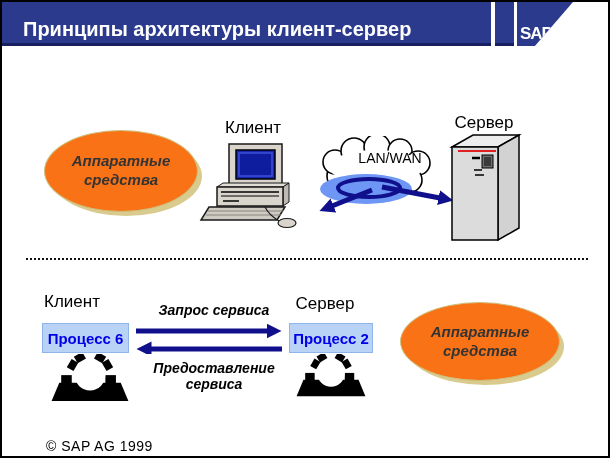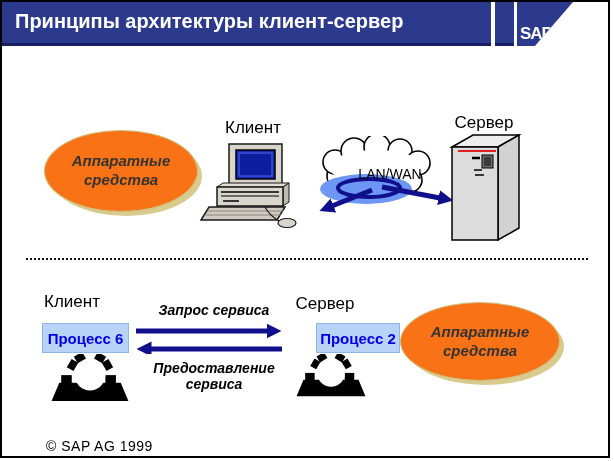--- a/index.html
+++ b/index.html
@@ -12,21 +12,21 @@
     background:#fff;
     font-family:"Liberation Sans", sans-serif;
     overflow:hidden;
   }
   
   .titlebar-main{
     position:absolute;left:0;top:0;width:489px;height:41px;
     background:#2B3A8C;border-bottom:3px solid #161F5F;
   }
   .titlebar-main h1{
-    margin:0;padding:8px 8px 0 13px;
+    margin:8px;padding:8px 8px 0 13px;
     color:#fff;font-size:20px;font-weight:bold;letter-spacing:0px;
   }
   .titlebar-seg1{
     position:absolute;left:493px;top:0;width:19px;height:41px;
     background:#2B3A8C;border-bottom:3px solid #161F5F;
   }
   .titlebar-sap{
     position:absolute;left:515px;top:0;width:56px;height:44px;
     background:#2B3A8C;
     clip-path:polygon(0 0,100% 0,32% 100%,0 100%);
@@ -45,38 +45,38 @@
   .hw-ellipse.left{left:42px;top:128px;width:152px;height:80px;}
   .hw-ellipse.right{left:398px;top:300px;width:158px;height:77px;}
   .hw-ellipse .txt{
     font-size:15px;font-weight:bold;font-style:italic;color:#333;
     line-height:1.25;width:120px;
   }
   
   .big-label{position:absolute;font-size:17px;font-weight:normal;color:#000;text-align:center;}
   .lbl-client-top{left:205px;top:116px;width:92px;}
   .lbl-server-top{left:446px;top:111px;width:72px;}
-  .lbl-lanwan{left:342px;top:148px;width:92px;font-size:14px;z-index:5;margin-top:16px;}
+  .lbl-lanwan{left:342px;top:148px;width:92px;font-size:14px;z-index:5;}
   .lbl-client-bottom{left:35px;top:290px;width:70px;}
   .lbl-server-bottom{left:288px;top:292px;width:70px;}
   .arrow-label{
     position:absolute;font-size:14px;font-weight:bold;font-style:italic;
     color:#000;text-align:center;line-height:1.15;
   }
   .lbl-request{left:138px;top:300px;width:148px;}
   .lbl-response{left:138px;top:358px;width:148px;}
   
   .process-box{
     position:absolute;height:30px;
     background:#B9D3F7;border:1px solid #8FB4E8;box-sizing:border-box;
     display:flex;align-items:center;justify-content:center;
     font-size:15px;font-weight:bold;color:#0000E8;
   }
   .process1{left:40px;top:321px;width:87px;}
-  .process2{left:287px;top:321px;width:84px;margin-left:27px;}
+  .process2{left:287px;top:321px;width:84px;}
   
   .svg-abs{position:absolute;}
   .svg-computer{left:197px;top:139px;width:102px;height:90px;}
   .svg-server{left:445px;top:128px;width:75px;height:115px;}
   .svg-network{left:278px;top:134px;width:188px;height:84px;}
   .svg-arrows{left:128px;top:320px;width:158px;height:32px;}
   .svg-gear1{left:46px;top:352px;width:84px;height:48px;}
   .svg-gear2{left:291px;top:352px;width:76px;height:43px;}
   
   .divider{

